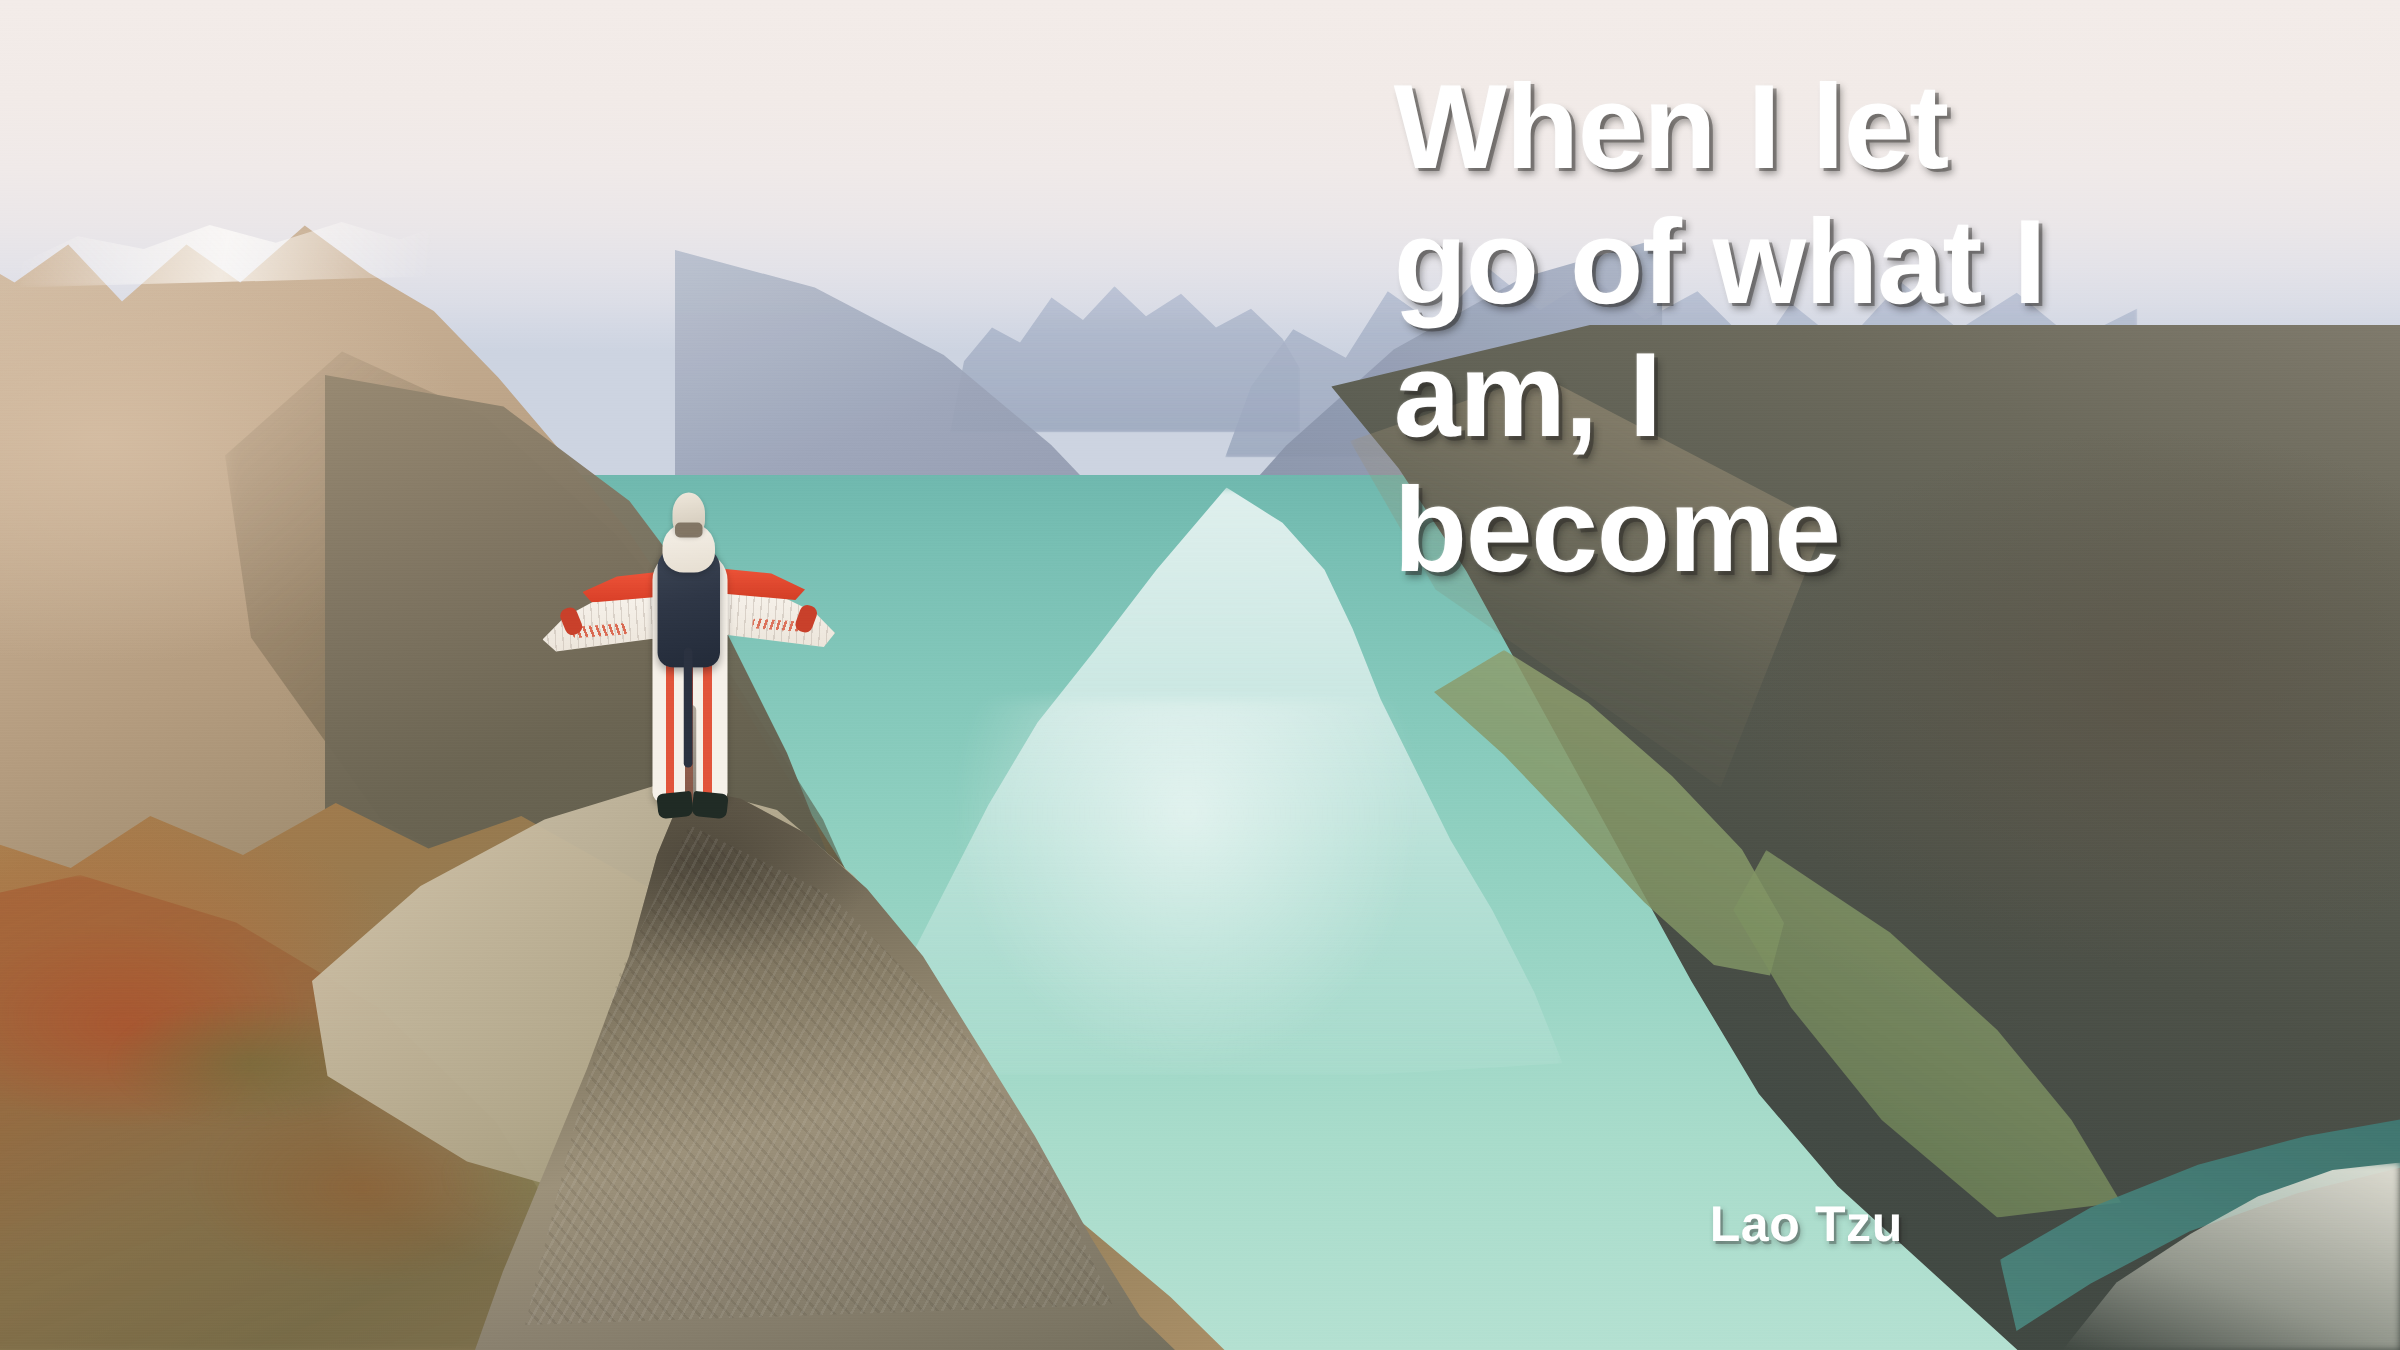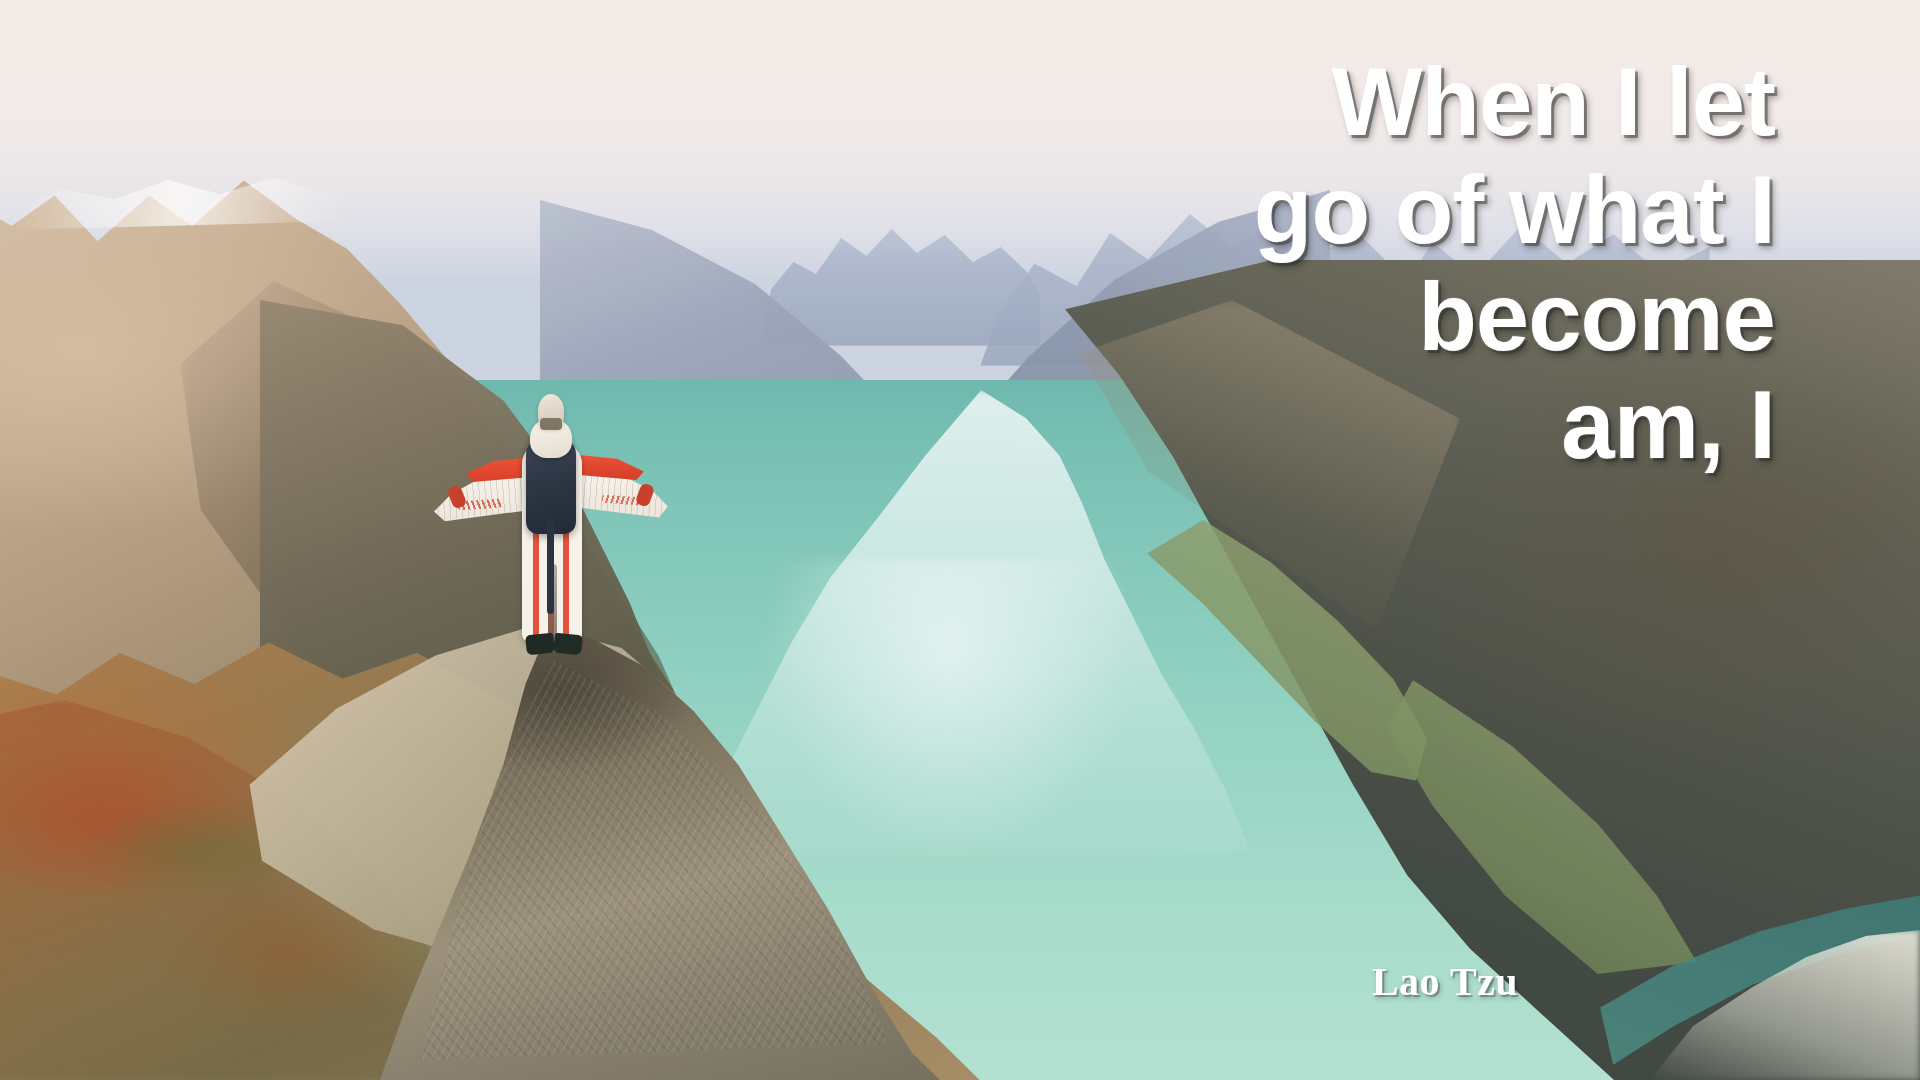--- a/index.html
+++ b/index.html
@@ -330,21 +330,21 @@
       repeating-linear-gradient(0deg, rgba(255,255,255,.02) 0 1px, rgba(0,0,0,.02) 1px 2px);
     mix-blend-mode:overlay;opacity:.6;
   }
 
   
   .quote-block{
     position:absolute;
     left:1115px;
     top:48px;
     width:660px;
-    text-align:right;
+    text-align:left;
   }
   .quote-line{
     color:#ffffff;
     font-family:"Liberation Sans",sans-serif;
     font-weight:700;
     font-size:96px;
     line-height:1.12;
     letter-spacing:-1px;
     white-space:nowrap;
     text-shadow:
@@ -352,21 +352,21 @@
        4px 5px 6px rgba(30,28,26,.38),
        0 0 2px rgba(255,255,255,.35);
   }
   .attribution{
     position:absolute;
     left:1115px;
     top:958px;
     width:660px;
     text-align:center;
     color:#ffffff;
-    font-family:Liberation Serif, serif;
+    font-family:Liberation Sans, sans-serif;
     font-weight:700;
     font-size:40px;
     letter-spacing:.5px;
     text-shadow:
        2px 2px 0 rgba(40,38,36,.30),
        2px 3px 5px rgba(30,28,26,.30);
   }
 </style>
 </head>
 <body>
@@ -424,19 +424,19 @@
     <div class="helmet-dark"></div>
     <div class="boot-l"></div>
     <div class="boot-r"></div>
   </div>
 
   <div class="grain"></div>
 
   <div class="quote-block">
     <div class="quote-line">When I let</div>
     <div class="quote-line">go of what I</div>
+    <div class="quote-line">am, I</div>
     <div class="quote-line">become</div>
-    <div class="quote-line">am, I</div>
   </div>
 
   <div class="attribution">Lao Tzu</div>
 
 </div>
 
 </body></html>

